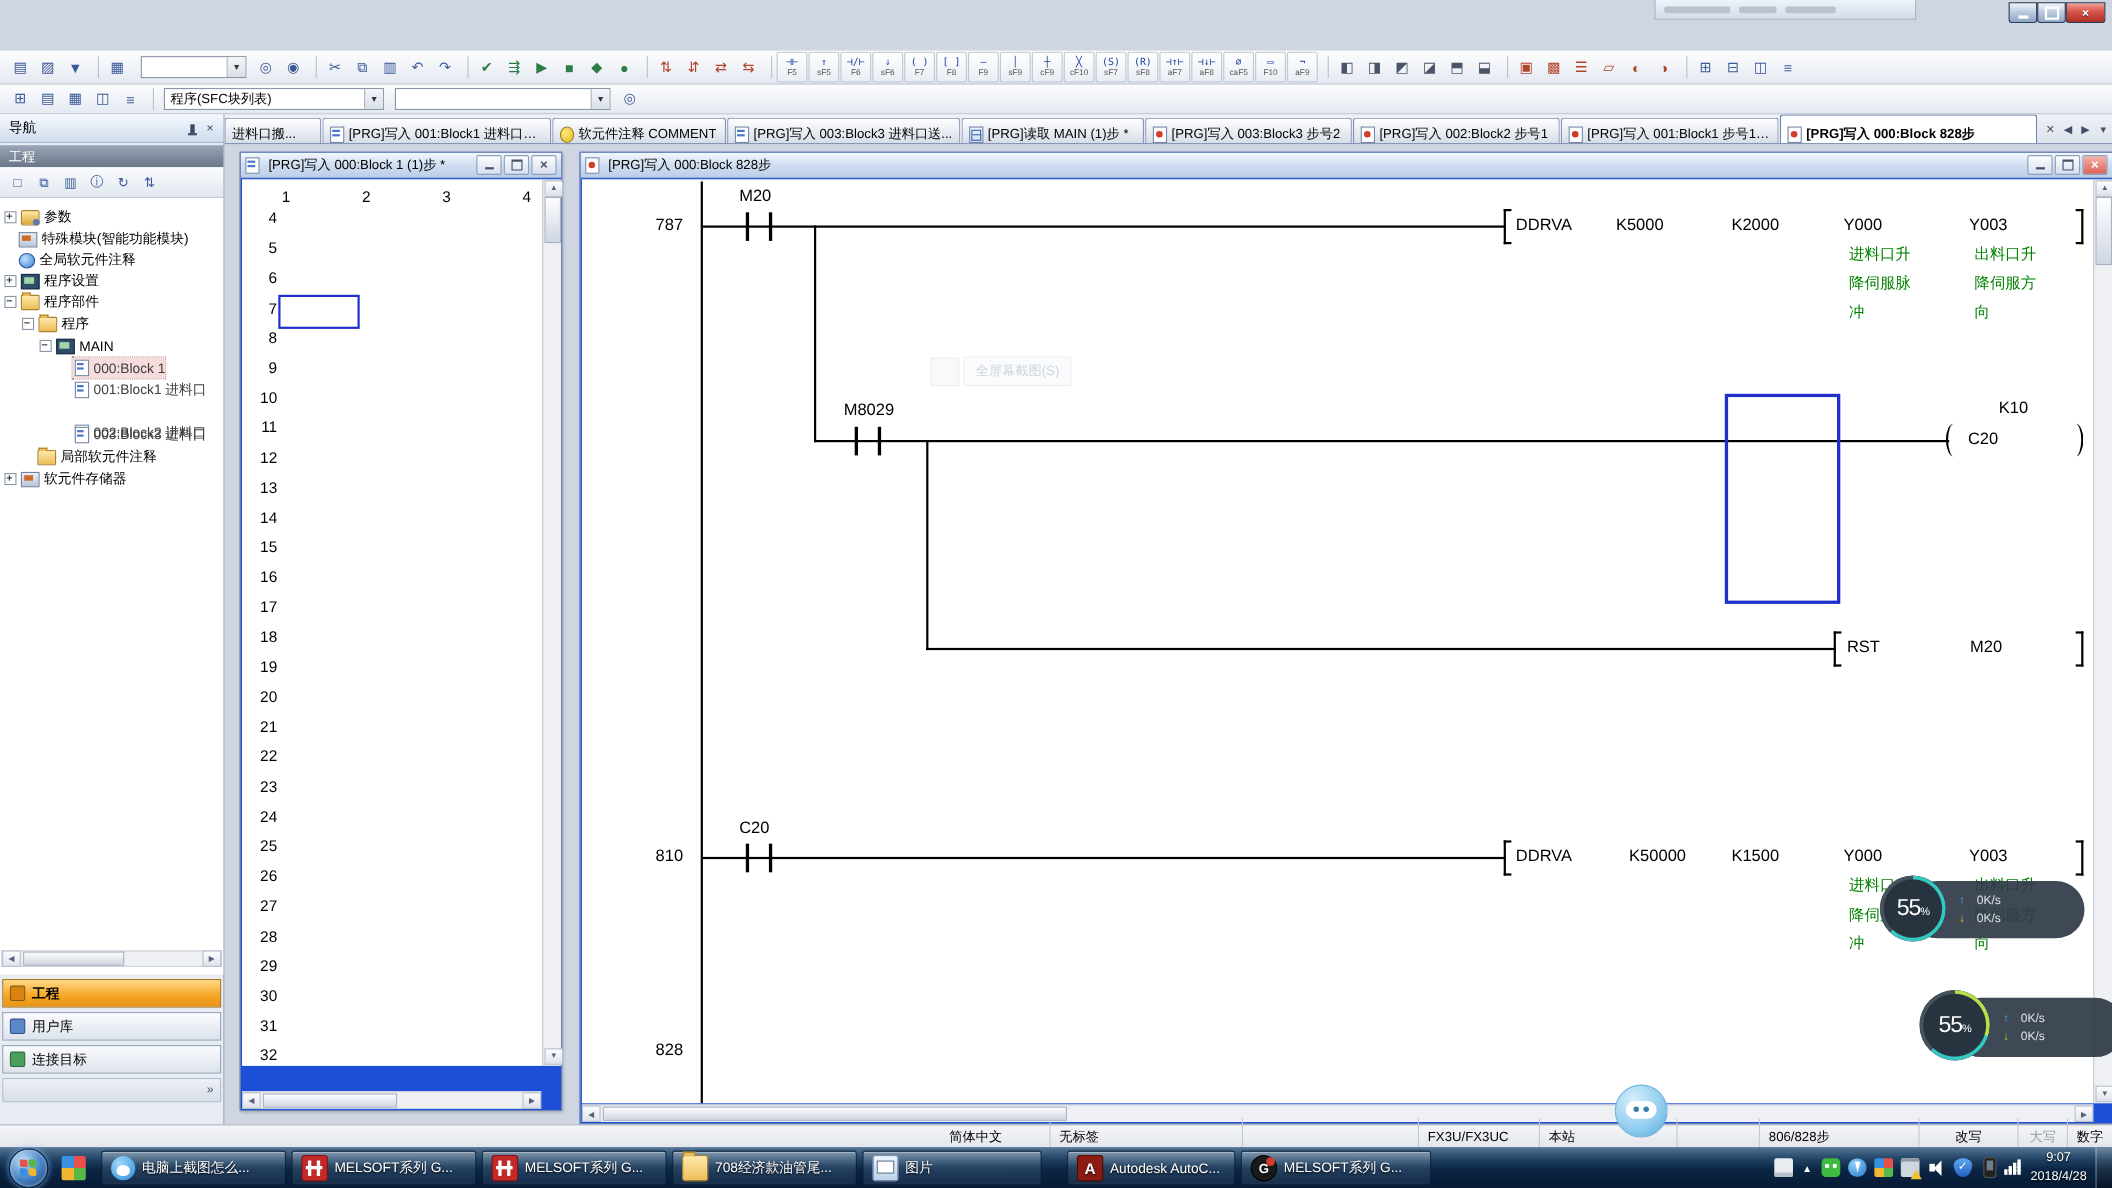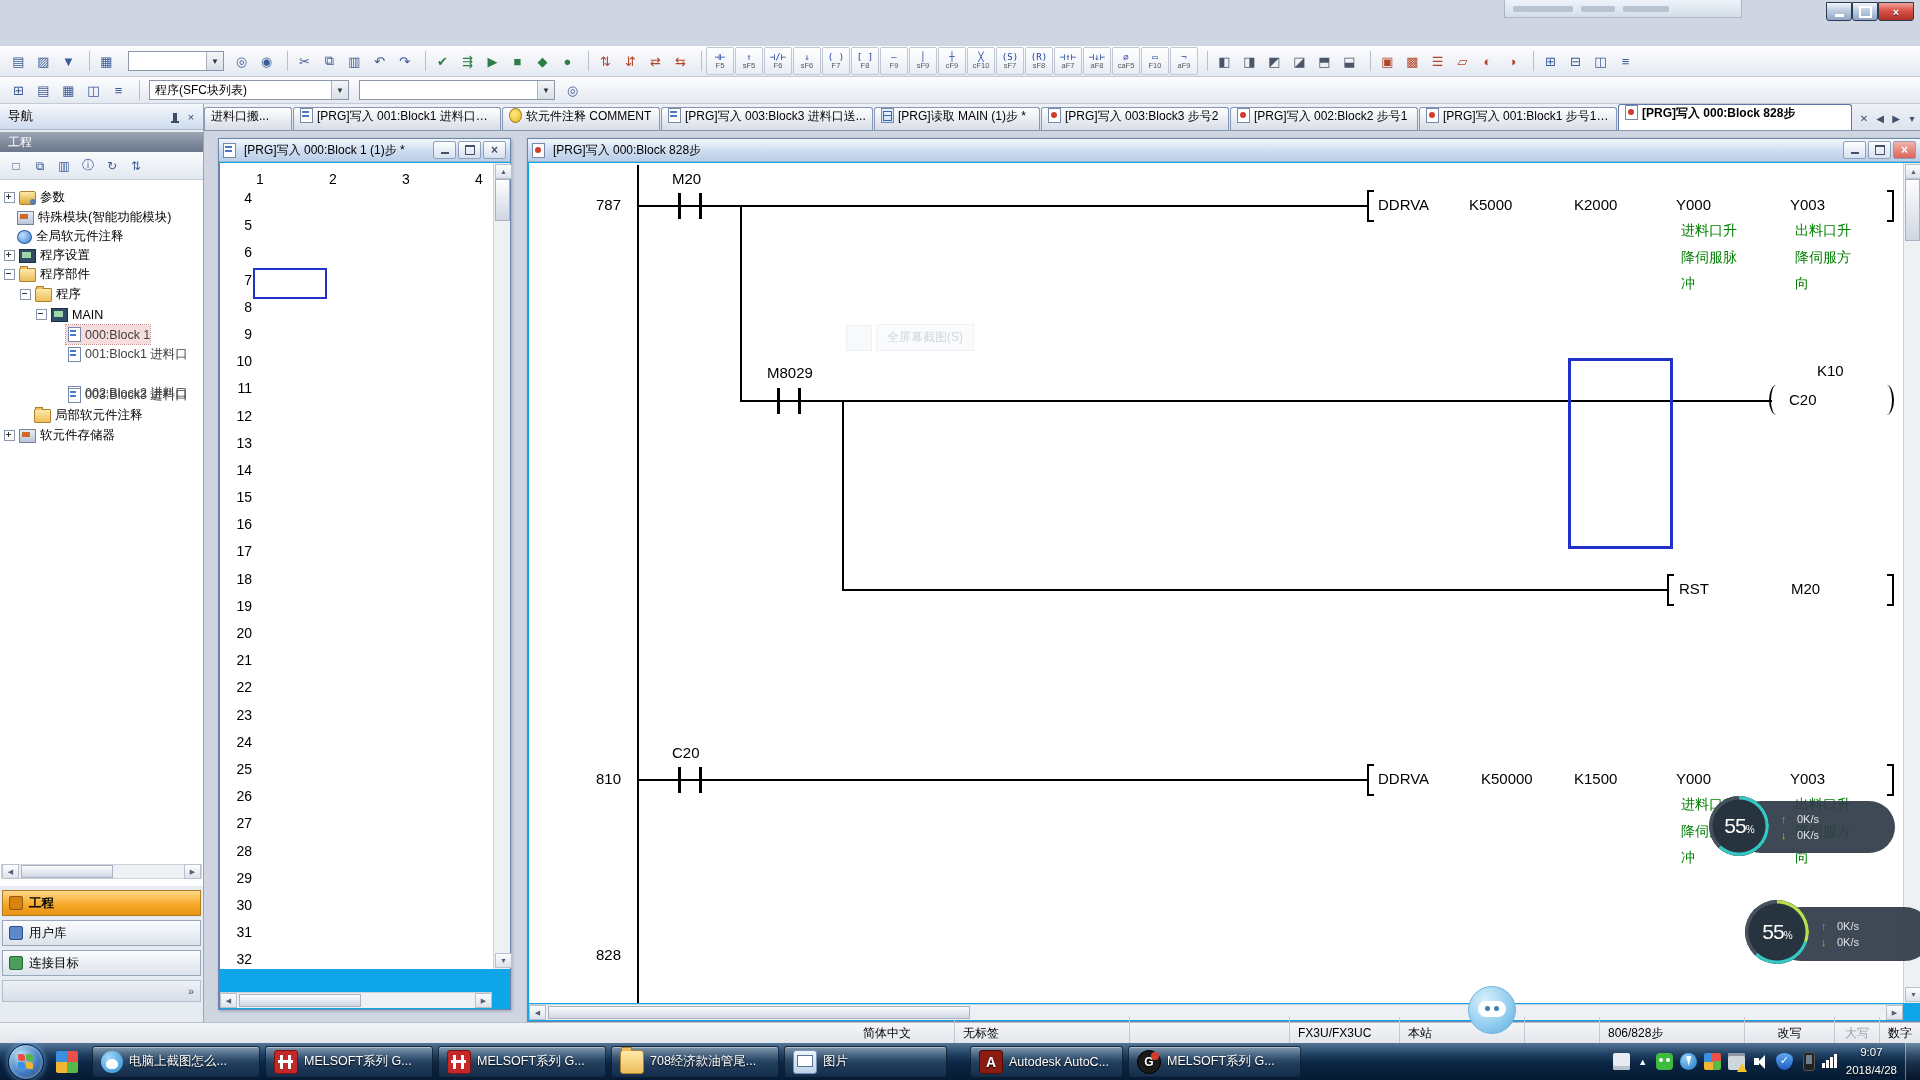--- a/index.html
+++ b/index.html
@@ -47,21 +47,21 @@
     margin-right:1px;display:flex;flex-direction:column;align-items:center;justify-content:center;line-height:1;}
   .ldrbtn .sym{font-size:9px;color:#1b3f9e;font-family:"DejaVu Sans Mono",monospace;}
   .ldrbtn .key{font-size:7.5px;color:#555;}
   .tbcombo{height:20px;border:1px solid #8a95a8;background:#fff;display:flex;align-items:center;justify-content:space-between;
     font-size:12px;padding-left:5px;box-sizing:border-box;margin:0 5px;}
   .combo-arrow{width:16px;height:18px;background:linear-gradient(#f4f6f9,#d9dfe8);border-left:1px solid #aab2c0;display:flex;align-items:center;justify-content:center;font-size:8px;color:#333;}
 
   
   #tabstrip{left:204px;top:104px;width:1716px;height:27px;background:linear-gradient(#eef1f6,#dde2ec);border-bottom:1px solid #8696b4;display:flex;align-items:flex-end;box-sizing:border-box;}
   .tab{height:23px;border:1px solid #8696b4;border-bottom:none;border-radius:3px 3px 0 0;margin-right:1px;
-    background:linear-gradient(#fefefe,#d7dde8);display:flex;align-items:flex-start;padding:0 6px;box-sizing:border-box;overflow:hidden;}
+    background:linear-gradient(#fefefe,#d7dde8);display:flex;align-items:flex-end;padding:0 6px;box-sizing:border-box;overflow:hidden;}
   .tab .tlabel{white-space:nowrap;overflow:hidden;text-overflow:ellipsis;font-size:12px;}
   .tab.active{background:#fff;height:26px;font-weight:bold;border-color:#5b76a8;}
   .ticon{width:11px;height:13px;background:#fff;border:1px solid #7788aa;margin-right:4px;flex:none;position:relative;}
   .ticon.blue:before{content:"";position:absolute;left:1px;top:2px;width:7px;height:2px;background:#4a78c8;box-shadow:0 4px 0 #4a78c8;}
   .ticon.red:before{content:"";position:absolute;left:2px;top:3px;width:6px;height:6px;background:#d23c2a;border-radius:50%;}
   .ticon.grid{background:linear-gradient(#eaf1fc,#cfe0f6);}
   .ticon.grid:before{content:"";position:absolute;left:1px;top:2px;width:7px;height:8px;border:1px solid #3a66b0;background:
     linear-gradient(#3a66b0,#3a66b0) 0 3px/9px 1px no-repeat;}
   .ticon.comment{border-radius:50%;background:radial-gradient(circle at 35% 35%,#ffe97a,#e8b82a);border-color:#a08020;}
   .tabctl{margin-left:auto;display:flex;align-items:center;height:23px;}
@@ -98,21 +98,21 @@
   .trow.sel{background:#f6dcdc;outline:1px dotted #c09090;}
   #tree-hsb{left:1px;top:760px;width:201px;height:15px;background:#eef0f4;border:1px solid #cdd2da;box-sizing:border-box;display:flex;align-items:center;justify-content:space-between;}
   .sbbtn{width:15px;height:13px;background:linear-gradient(#fdfdfe,#dde2ea);border:1px solid #b9c0cc;color:#55607a;font-size:7px;display:flex;align-items:center;justify-content:center;}
   #tree-hsb .thumb{height:11px;width:90px;background:linear-gradient(#fdfdfe,#cfd6e2);border:1px solid #a9b2c2;margin-right:auto;margin-left:2px;}
   .dockbtn{left:2px;width:199px;height:26px;border:1px solid #9aa6ba;box-sizing:border-box;display:flex;align-items:center;padding-left:6px;background:linear-gradient(#fafbfd,#dde3ec);font-size:12.5px;}
   .dockbtn.sel{background:linear-gradient(#ffd98a,#f5a623 60%,#e89418);border-color:#b07a20;font-weight:bold;}
   .dbico{width:12px;height:12px;margin-right:6px;flex:none;border-radius:2px;}
   #dock-chev{left:2px;top:876px;width:199px;height:22px;background:linear-gradient(#eef1f6,#d8deE8);border:1px solid #b6bfce;box-sizing:border-box;display:flex;align-items:center;justify-content:flex-end;color:#45506a;font-size:11px;padding-right:6px;}
 
   
-  .child{border:1px solid #6a86ae;background:#0ea5e9;box-shadow:1px 1px 3px rgba(0,0,0,.25);}
+  .child{border:1px solid #6a86ae;background:#1d4ed8;box-shadow:1px 1px 3px rgba(0,0,0,.25);}
   .ctitle{height:23px;background:linear-gradient(#f2f7fd,#cddcf0 55%,#bccfe8);border-bottom:1px solid #9fb2cc;display:flex;align-items:center;padding:0 4px;box-sizing:border-box;}
   .ctitle .tlabel{font-size:12px;white-space:nowrap;overflow:hidden;margin-left:4px;}
   .cbtns{margin-left:auto;display:flex;}
   .cbtn{width:21px;height:16px;border:1px solid #8fa0bc;border-radius:2px;background:linear-gradient(#fdfefe,#d6e0ee);margin-left:2px;display:flex;align-items:center;justify-content:center;}
   .cbtn .minbar{width:8px;height:2px;background:#45506a;margin-top:6px;}
   .cbtn .maxbox{width:8px;height:7px;border:1px solid #45506a;border-top-width:2px;}
   .cbtn.close{background:linear-gradient(#f3b2aa,#dd6257);}
   .cbtn.close:before{content:"×";color:#fff;font-weight:bold;font-size:12px;line-height:1;}
   .cbtn.closegray:before{content:"×";color:#45506a;font-weight:bold;font-size:12px;line-height:1;}
 

